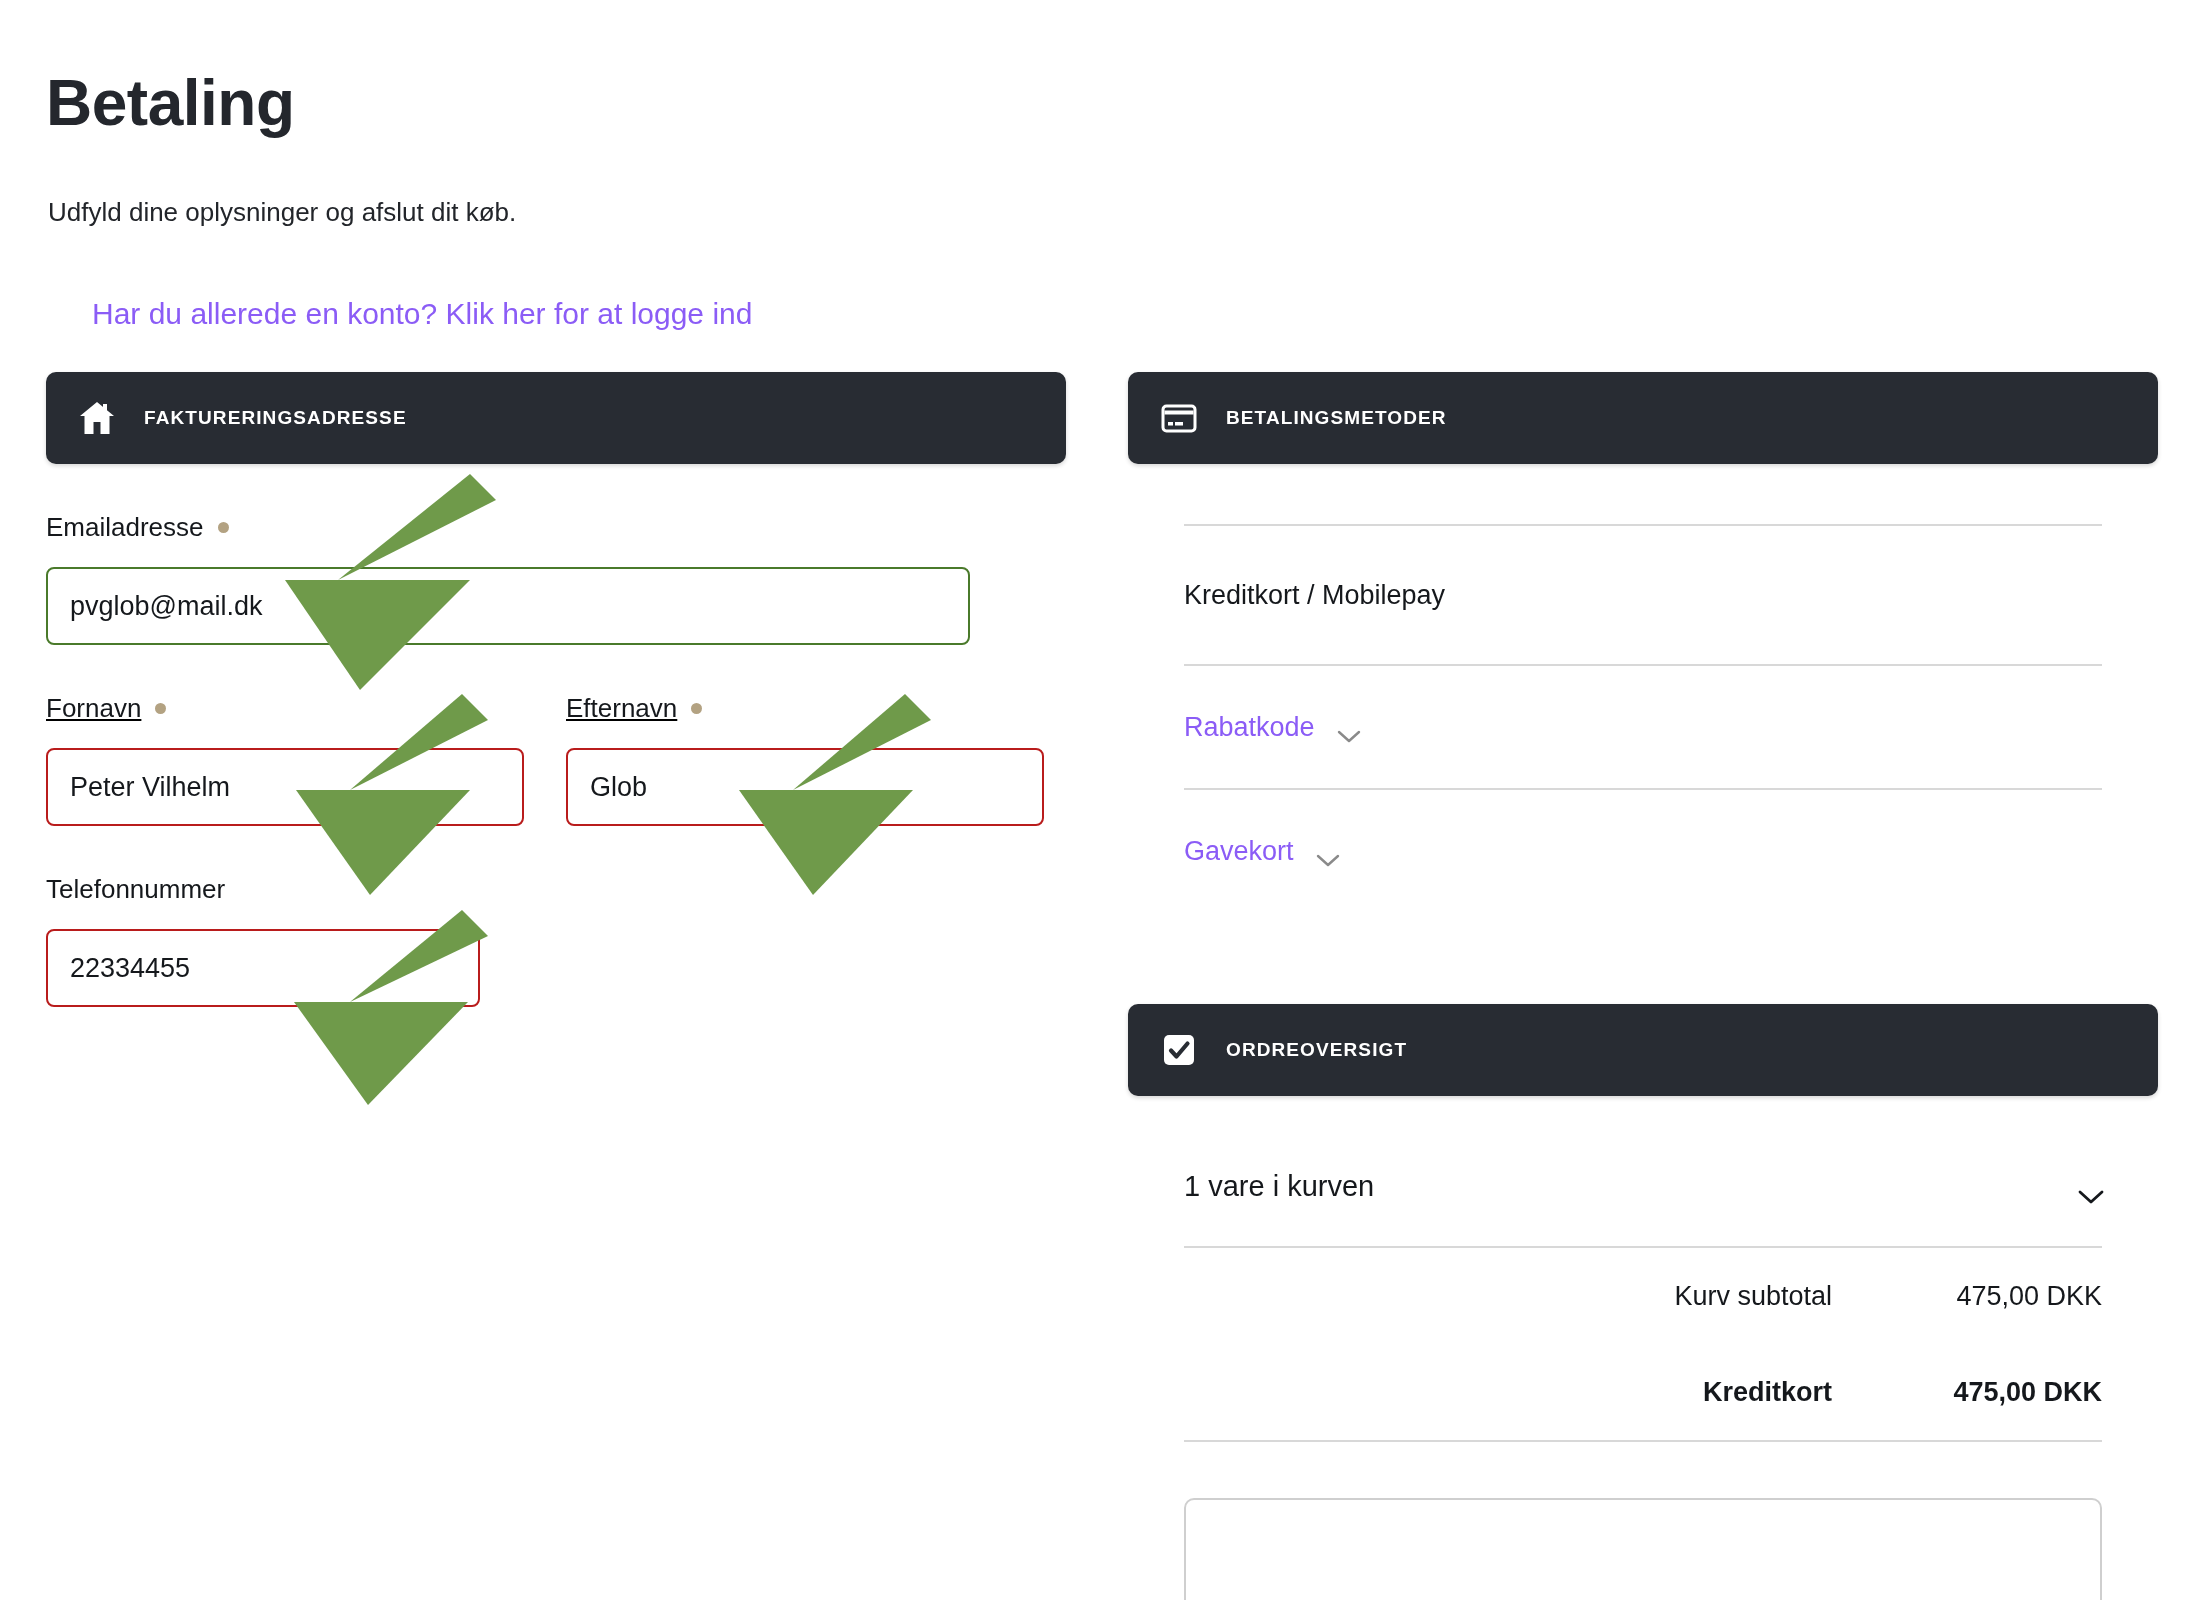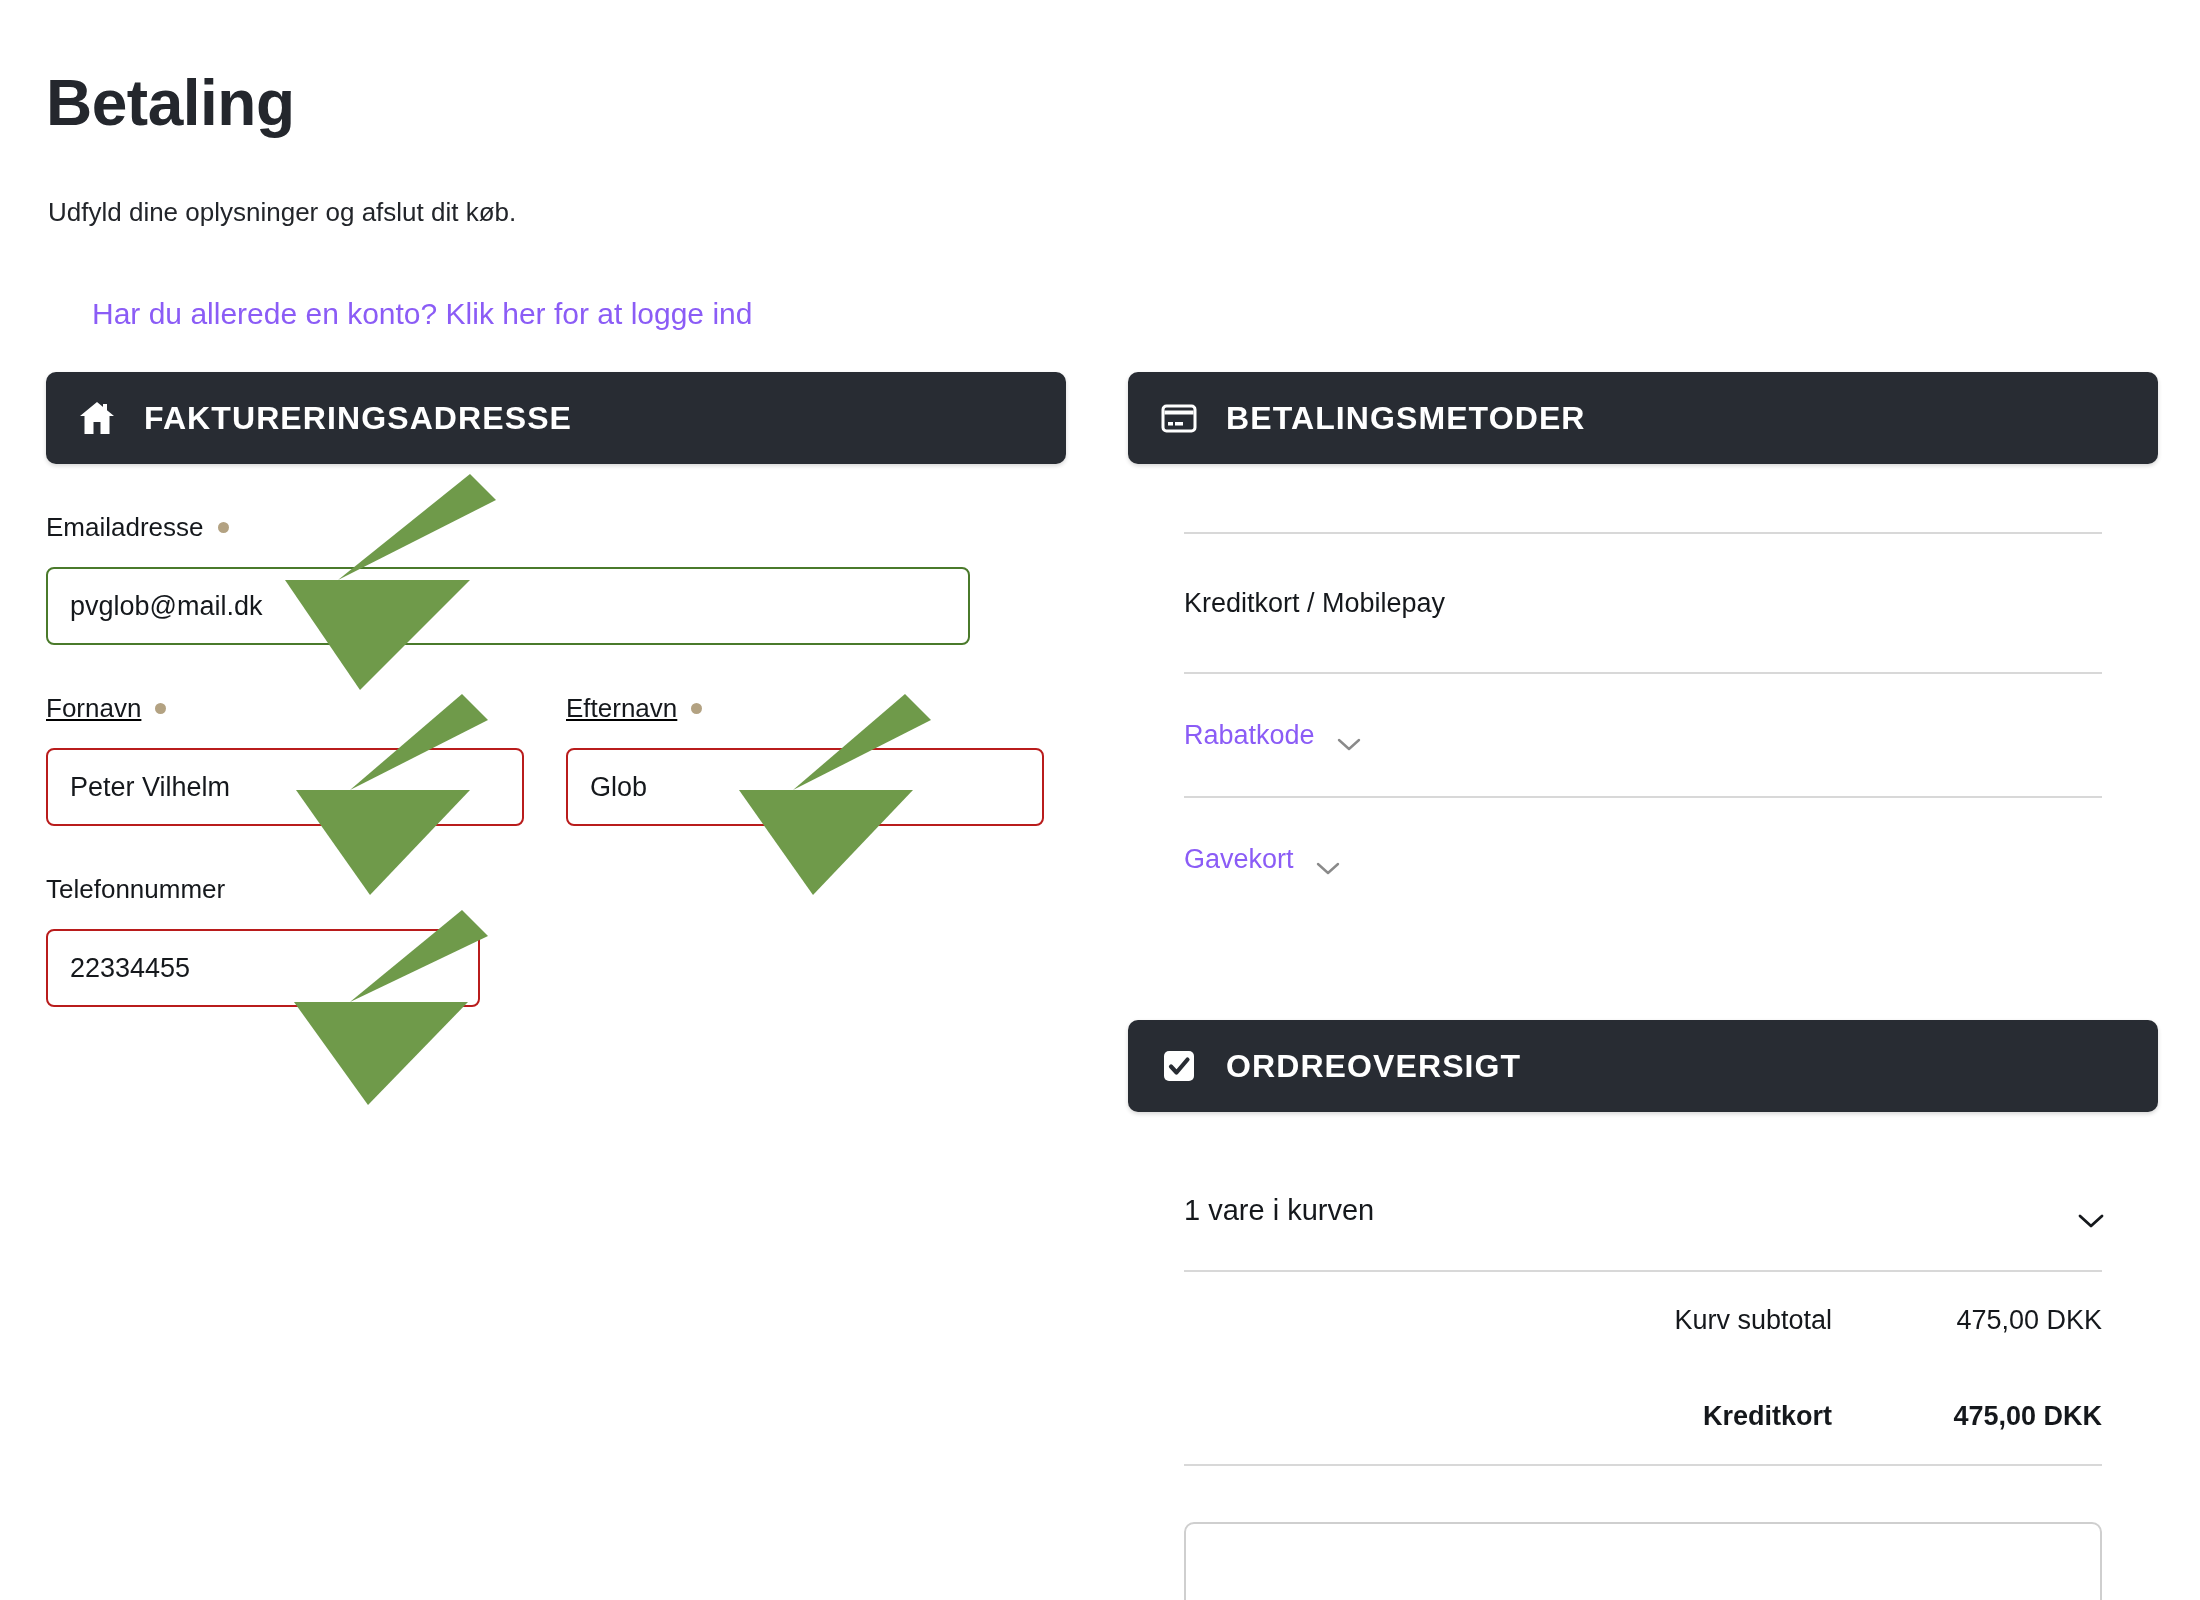--- a/index.html
+++ b/index.html
@@ -62,21 +62,21 @@
     box-shadow: 0 2px 4px rgba(0,0,0,.16);
   }
   .section-head .head-icon {
     width: 42px; height: 42px;
     display: flex; align-items: center; justify-content: center;
     flex: 0 0 auto;
   }
   .section-head .head-icon svg { display: block; }
   .section-head .head-title {
     color: #ffffff;
-    font-size: 32px;
+    font-size: 19px;
     font-weight: bold;
     letter-spacing: 1.1px;
     text-transform: uppercase;
     font-stretch: condensed;
   }
 
   
   .field-block { margin-top: 48px; }
   .field-label {
     font-size: 26px;
@@ -105,21 +105,21 @@
     outline: none;
   }
   .text-input.valid { border-color: #4a7a2b; }
   .row2 { display: flex; gap: 42px; margin-top: 48px; }
   .row2 .half { width: 478px; text-decoration: underline; }
   .row2 .half .field-label { margin-bottom: 24px; }
   .w-email { width: 924px; }
   .w-phone { width: 434px; }
 
   
-  .panel-body { padding: 8px 56px; }
+  .panel-body { padding: 0 56px; }
   .divider { height: 2px; background: #d8d8d8; width: 100%; }
   .pay-row {
     display: flex;
     align-items: center;
     font-size: 27px;
     color: #15181c;
   }
   .pay-row.tall   { height: 138px; }
   .pay-row.medium { height: 122px; }
   .collapse-row {

